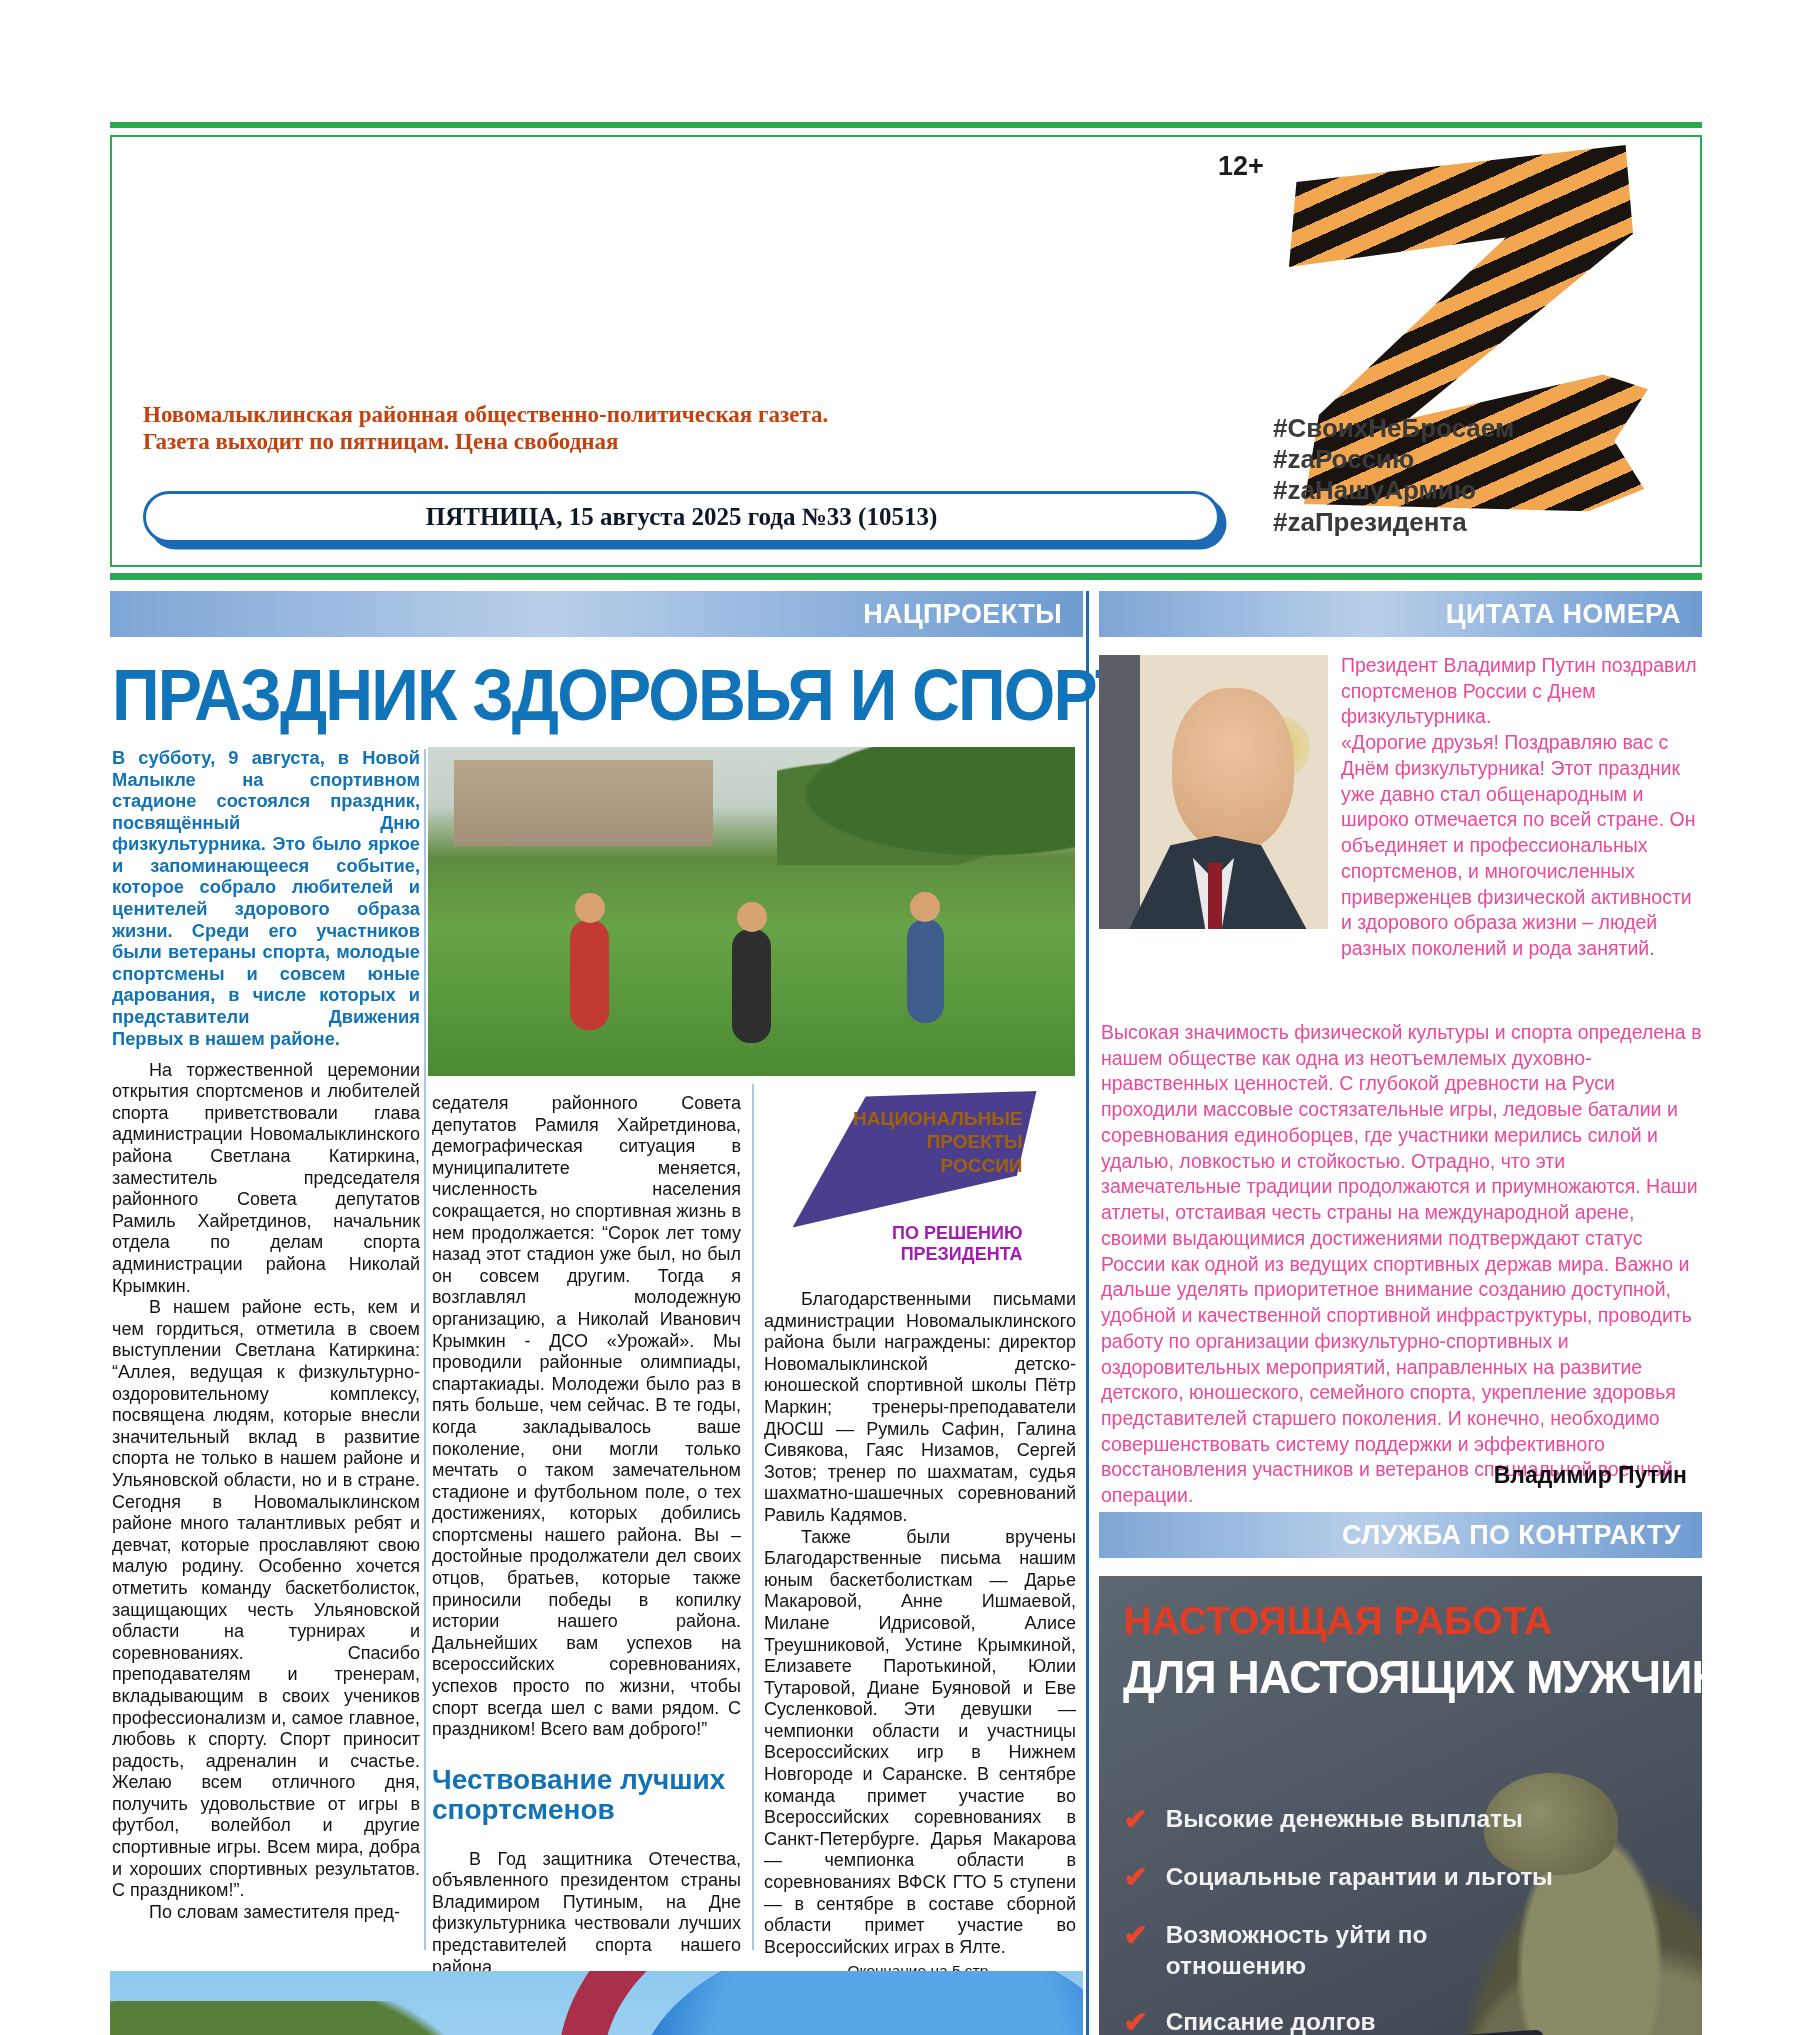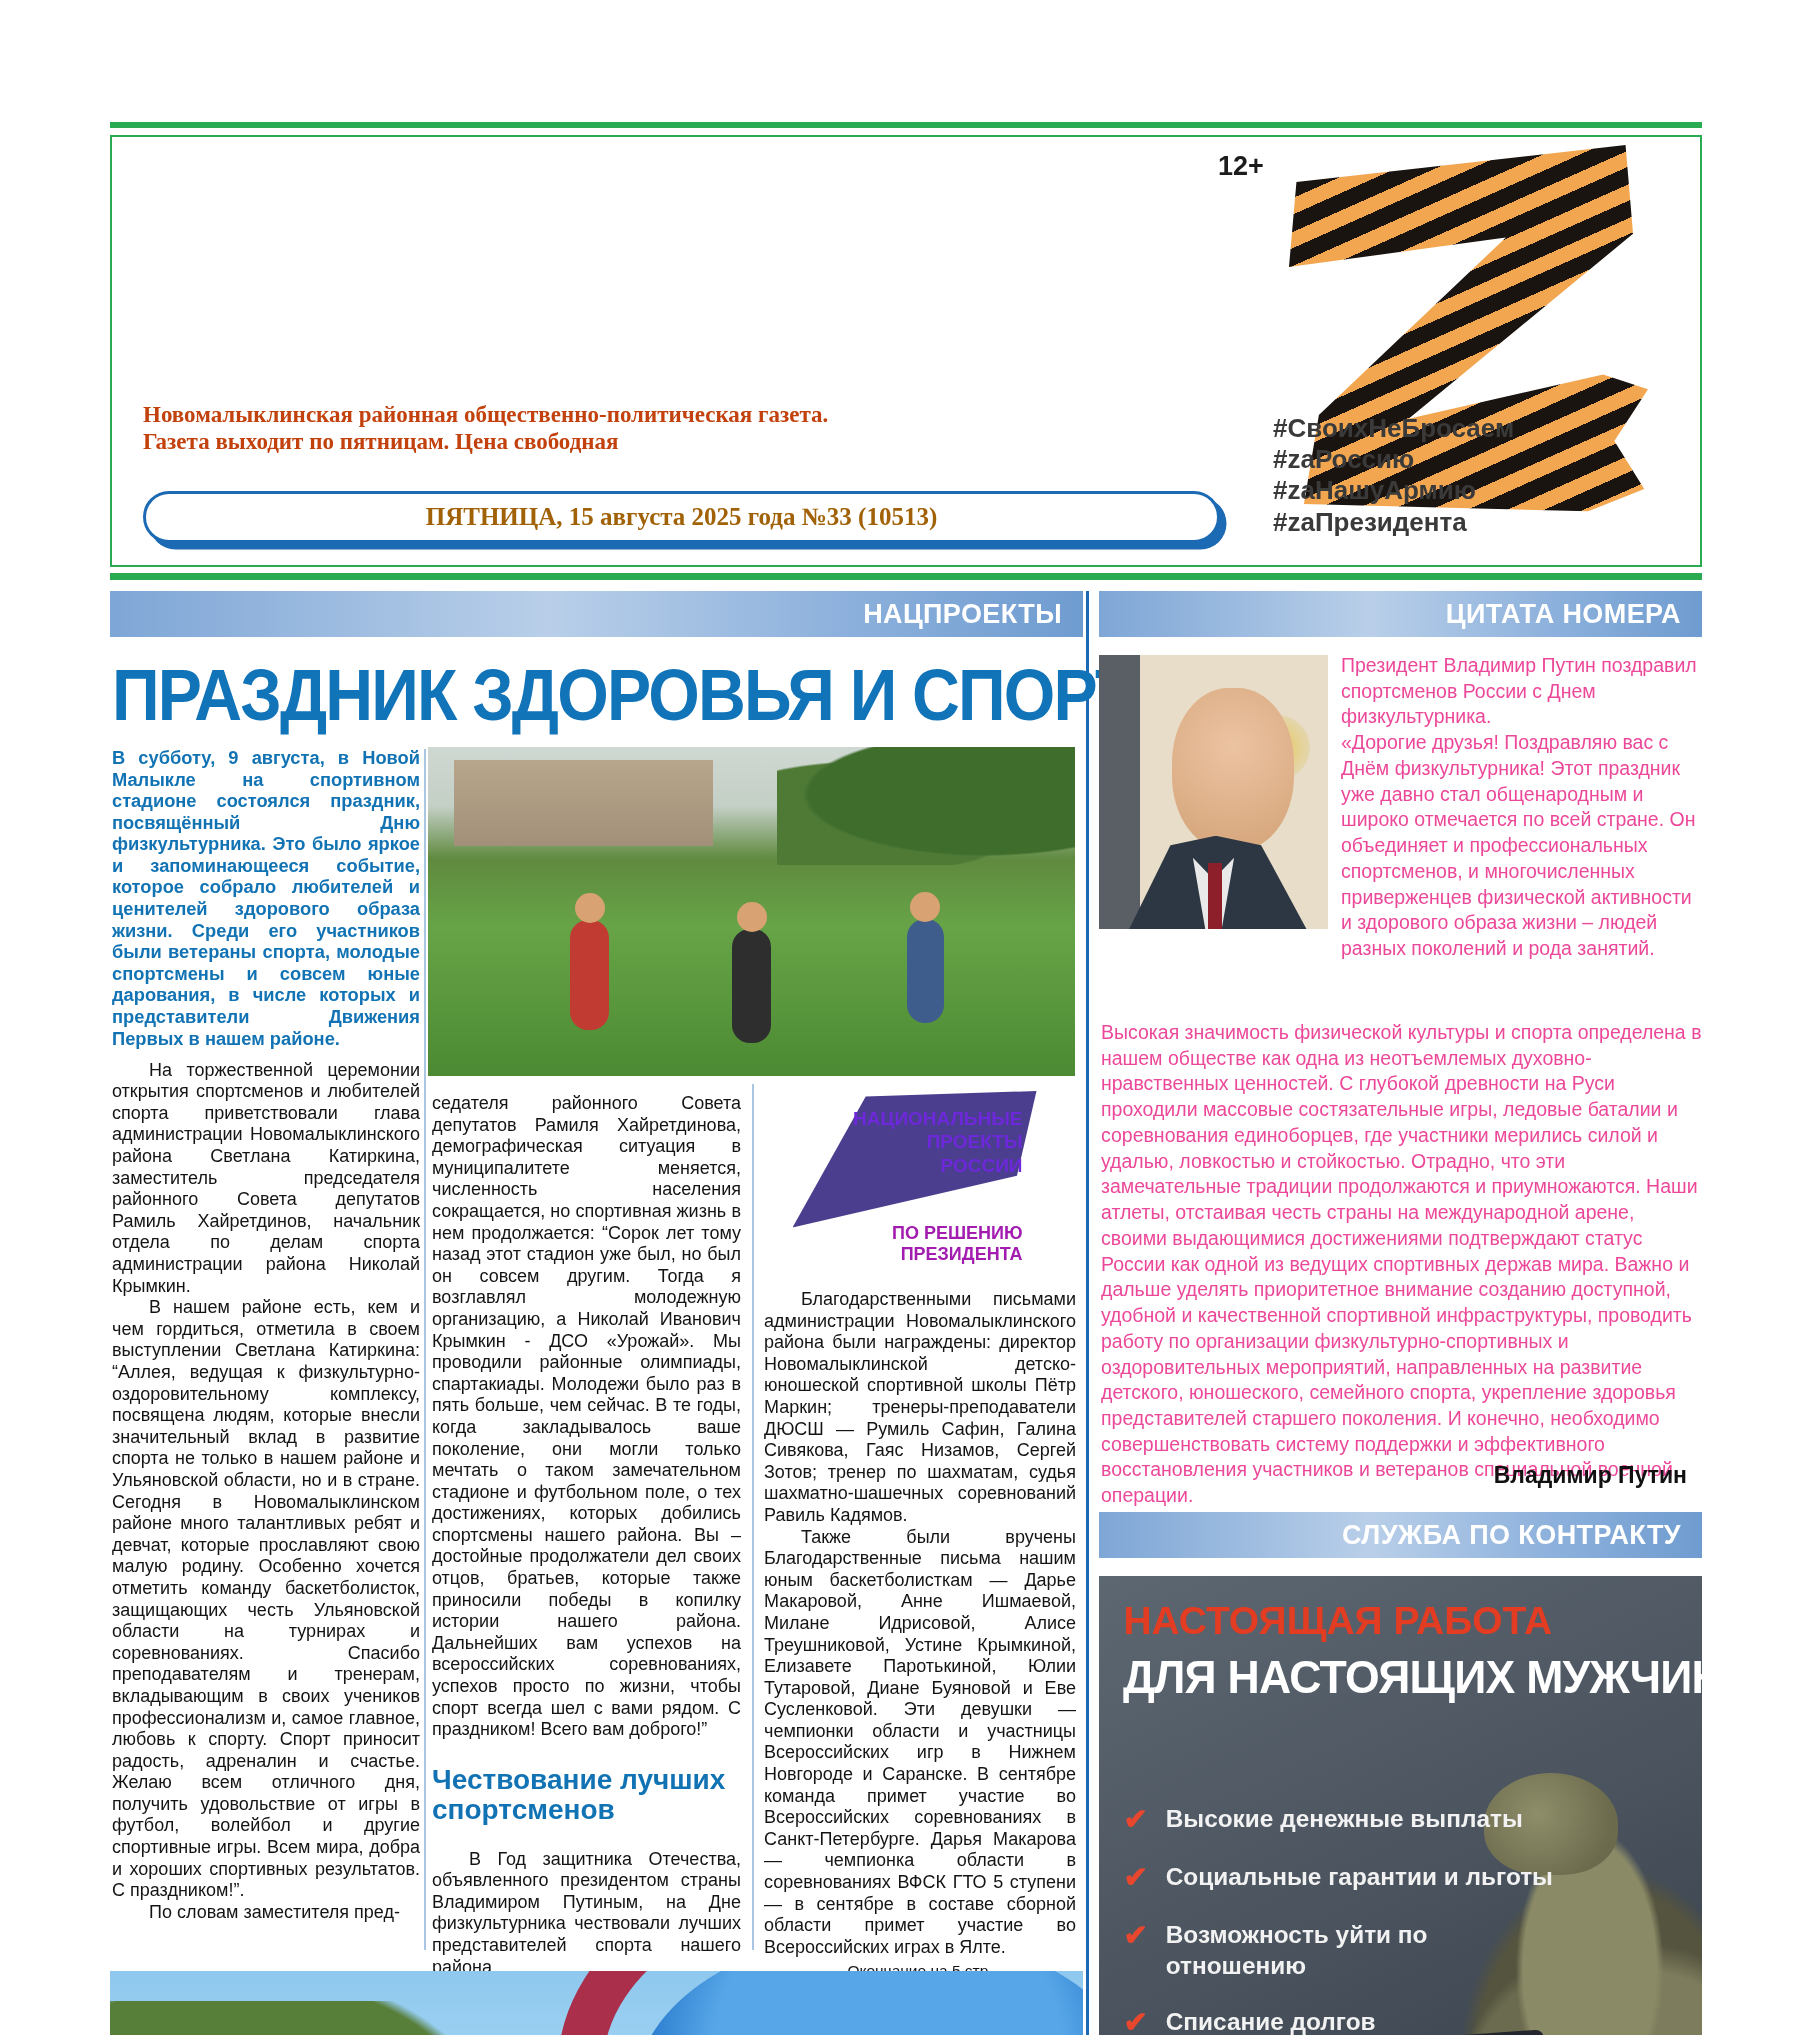--- a/index.html
+++ b/index.html
@@ -17,21 +17,21 @@
   .age{left:1218px;top:151px;font-size:27px;font-weight:bold;color:#1c1c1c;}
   .zlogo{left:1274px;top:145px;width:374px;height:370px;
          background:repeating-linear-gradient(-24deg,#1a1410 0 16.3px,#f2a650 16.3px 31px,#1a1410 31px 47px,#f2a650 47px 62px);
          clip-path:polygon(6% 10%,94% 0%,96% 24%,36% 74%,88% 62%,100% 66%,91% 80%,99% 93%,84% 99%,8% 97%,12% 73%,62% 25%,4% 33%);}
   .hashtags{left:1273px;top:413px;font-size:26px;font-weight:bold;color:#3a3a3a;line-height:1.2;}
   .subtitle{left:143px;top:401px;width:1018px;font-family:Liberation Serif, serif;
             font-weight:bold;font-size:23px;line-height:1.18;color:#c2410c;}
   .datepill{left:143px;top:491px;width:1071px;height:46px;border:3.7px solid #1b6ab3;
             border-radius:28.5px;box-shadow:6.5px 6.5px 0 0 #1b6ab3;background:#fff;
             display:flex;align-items:center;justify-content:center;
-            font-family:"Liberation Serif",serif;font-weight:bold;font-size:25px;color:#a16207;}
+            font-family:"Liberation Serif",serif;font-weight:bold;font-size:25px;color:#0f172a;}
 
   
   .banner{height:46px;background:linear-gradient(90deg,#7ea6d6 0%,#b9cfe9 45%,#8db1dc 75%,#6f9cd0 100%);
           color:#fff;font-weight:bold;font-size:27px;display:flex;align-items:center;
           justify-content:flex-end;padding-right:21px;box-sizing:border-box;letter-spacing:0.4px;}
   .vdivider{width:3.3px;background:#1b6ab3;}
   .colrule{width:1.6px;background:#a9c6e2;}
 
   .headline{left:112px;top:654px;width:973px;font-size:72px;font-weight:bold;
             color:#1173b8;letter-spacing:-2px;white-space:nowrap;
@@ -92,21 +92,21 @@
   .adtitle2{color:#fff;font-weight:bold;font-size:46px;letter-spacing:-0.8px;white-space:nowrap;
             transform:scaleX(.97);transform-origin:left top;}
   .bullet{display:flex;margin-bottom:26px;}
   .bullet .chk{color:#e8472e;font-size:29px;font-weight:bold;margin-right:18px;line-height:1.1;}
   .bullet .btxt{color:#f2f2f2;font-size:24.4px;line-height:1.26;white-space:pre-line;font-weight:bold;}
 
   
   .npflag{position:relative;width:244px;height:175px;}
   .npflag .flag{position:absolute;left:0;top:0;width:100%;height:78%;background:#4b3e8e;
       clip-path:polygon(30% 4%,100% 0%,92% 62%,0% 100%);}
-  .npflag .fl-text{position:absolute;right:14px;top:16.3px;text-align:right;color:#6d28d9;
+  .npflag .fl-text{position:absolute;right:14px;top:16.3px;text-align:right;color:#a16207;
       font-weight:bold;font-size:19px;line-height:1.22;}
   .npflag .sub{position:absolute;right:14px;bottom:0;text-align:right;color:#a21caf;
       font-weight:bold;font-size:18px;line-height:1.2;}
 </style>
 </head>
 <body>
 
 <div class="page">
 
   <div class="abs mast-outer">

